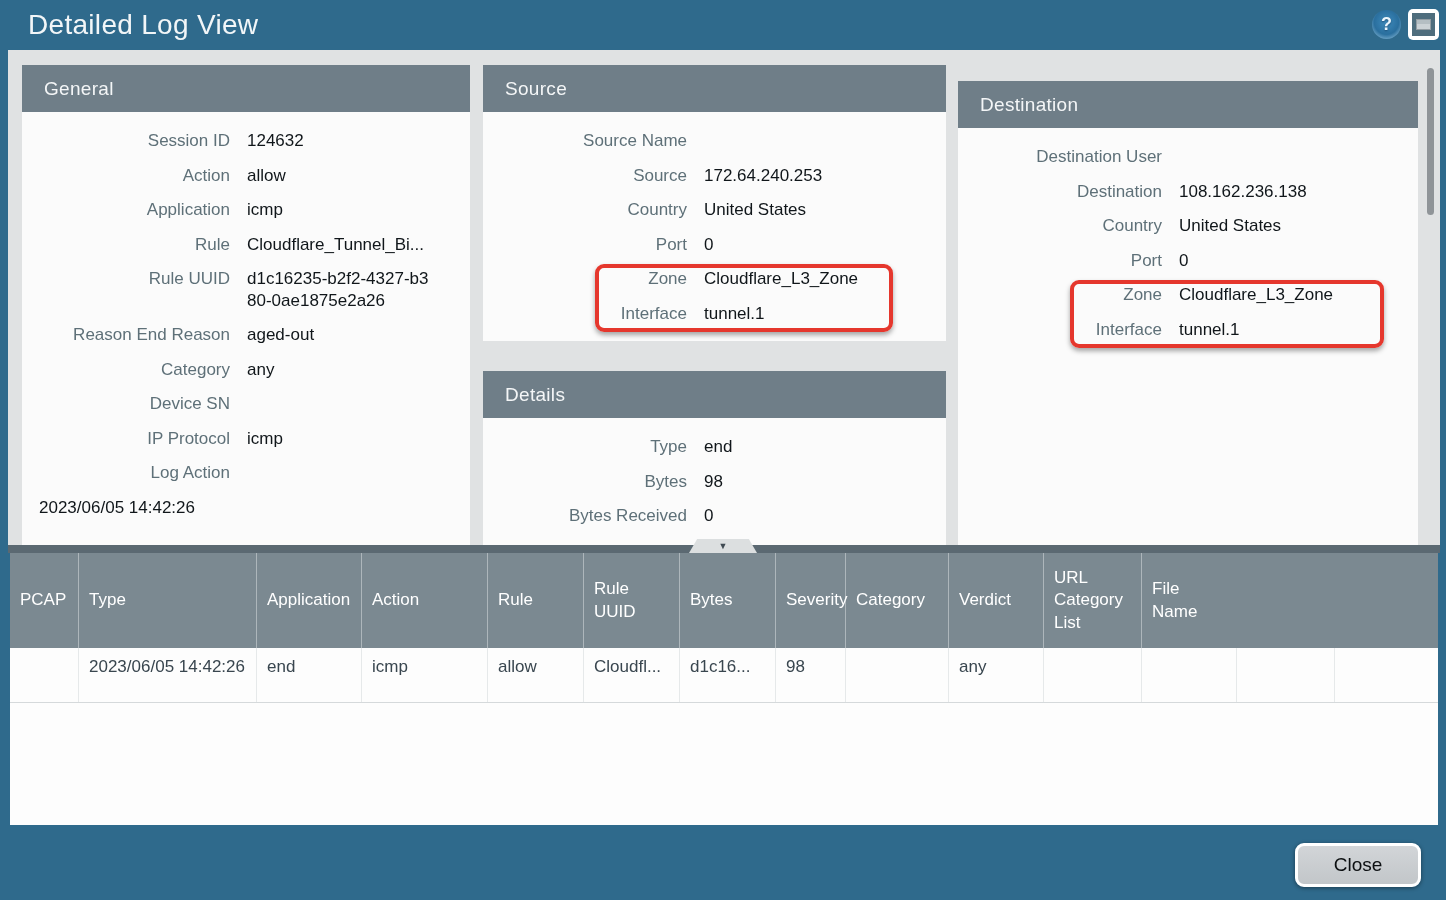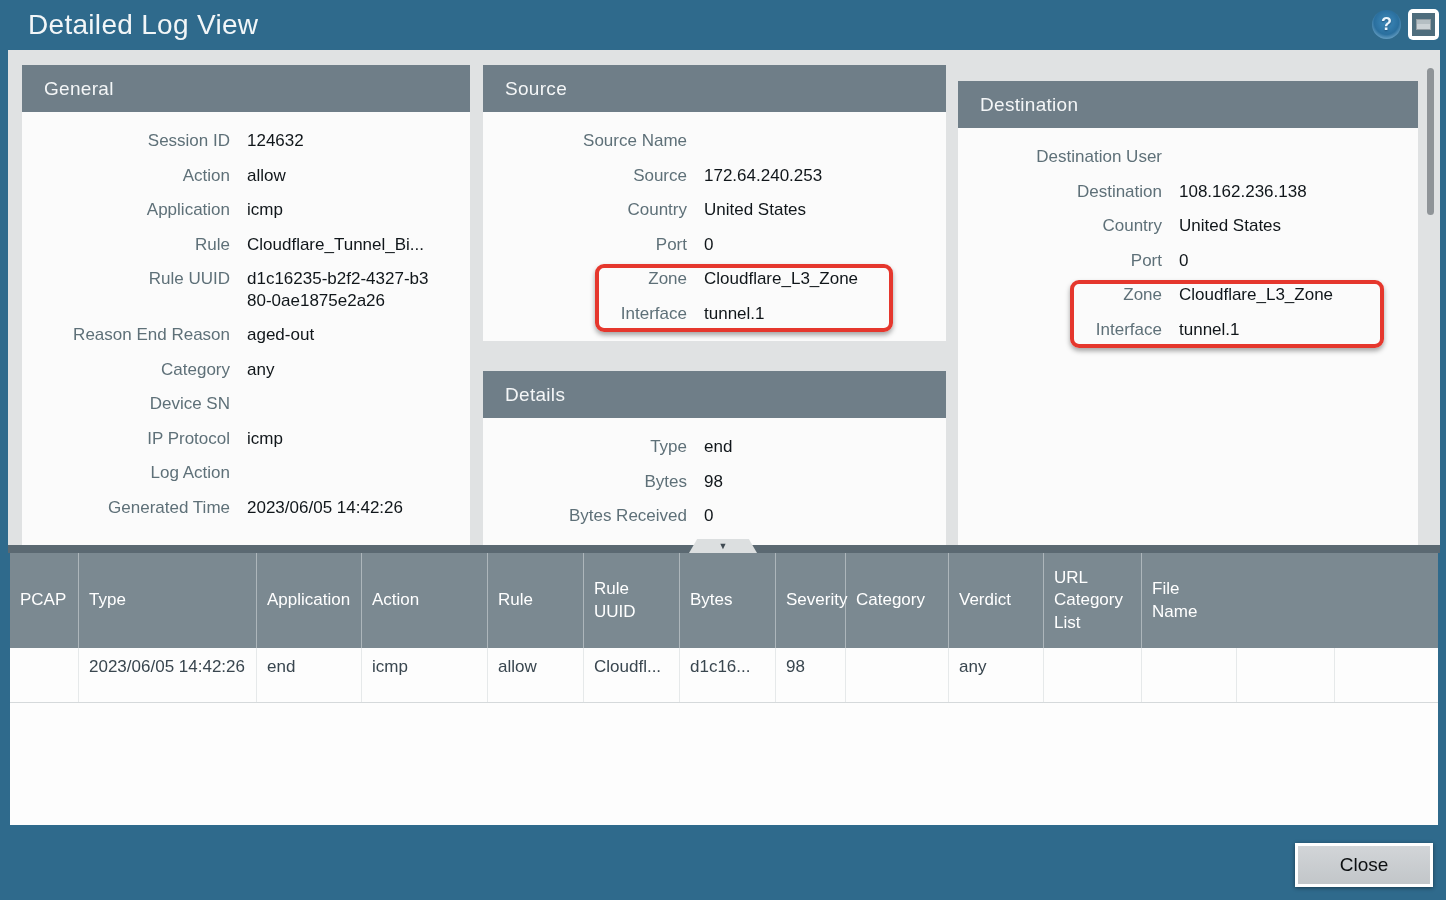--- a/index.html
+++ b/index.html
@@ -57,21 +57,21 @@
   .thead{background:#7b8991;height:95px;}
   .th{color:#fff;font-size:17px;line-height:1.3;display:flex;align-items:center;padding:0 10px;
     border-left:1px solid rgba(255,255,255,.38);cursor:pointer;}
   .th:first-child{border-left:none;}
   .sort-icon{color:#39454d;font-size:13px;margin-left:8px;}
   .trow{height:55px;border-bottom:1px solid #d5d9db;cursor:pointer;background:#fdfdfd;}
   .td{color:#39464f;font-size:17px;line-height:1.25;padding:8px 10px 0 10px;border-left:1px solid #e6e9ea;overflow:hidden;}
   .td:first-child{border-left:none;}
 
   
-  .close-btn{position:absolute;left:1295px;top:843px;width:138px;height:44px;border-radius:0;
+  .close-btn{position:absolute;left:1295px;top:843px;width:126px;height:44px;border-radius:9px;
     background:linear-gradient(#d2d5d8,#c2c6c9);border:3px solid #fff;color:#0c0f11;font-size:19px;
     display:flex;align-items:center;justify-content:center;cursor:pointer;box-shadow:0 1px 4px rgba(0,0,0,.45);}
 </style>
 </head>
 <body>
 
 <div id="app">
 
   <div class="titlebar">
     <div class="title">Detailed Log View</div>
@@ -124,21 +124,20 @@
           </div>
         <div class="frow">
             <span class="flabel g-label">IP Protocol</span>
             <span class="fvalue">icmp</span>
           </div>
         <div class="frow">
             <span class="flabel g-label">Log Action</span>
             <span class="fvalue"></span>
           </div>
         <div class="frow">
-            <span class="flabel g-label">Generated Time</span>
             <span class="fvalue">2023/06/05 14:42:26</span>
           </div>
       </div>
     </div>
 
     <div class="panel" id="panel-source">
       <div class="panel-head">Source</div>
       <div class="panel-body">
         <div class="frow">
             <span class="flabel s-label">Source Name</span>

